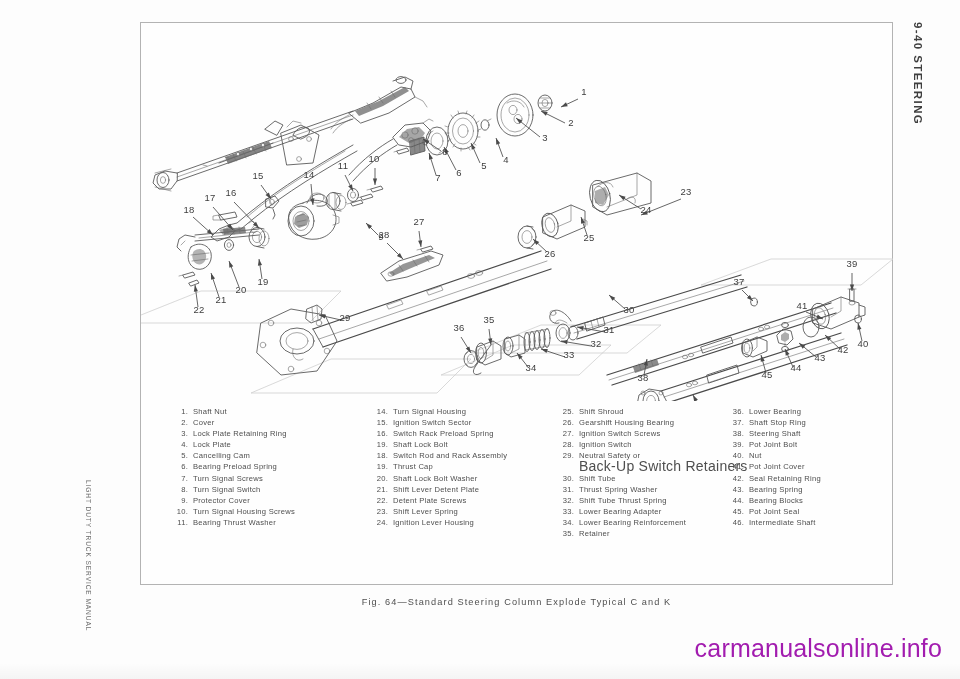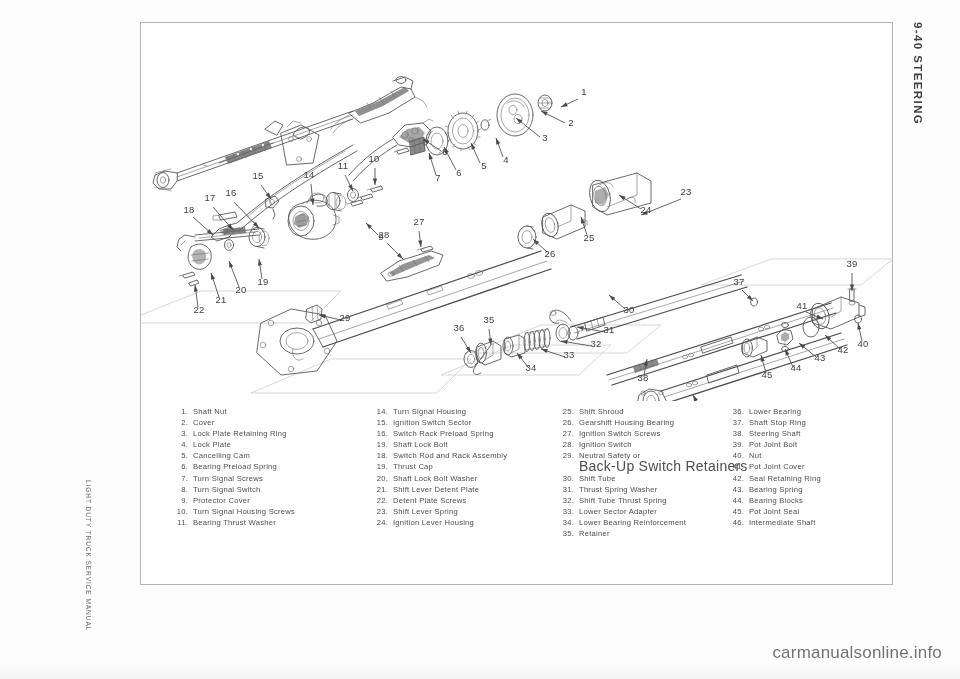--- a/index.html
+++ b/index.html
@@ -129,22 +129,22 @@
     font-size: 9.2px;
     letter-spacing: 1.1px;
     color: #4f4f4f;
   }
 
   
   #watermark {
     position: absolute;
     right: 18px;
     bottom: 16px;
-    font-size: 17px;
-    color: #737373;
+    font-size: 25px;
+    color: #a21caf;
     letter-spacing: 0.2px;
     font-family: "Liberation Sans", sans-serif;
   }
 
   
   .ln   { stroke: #5a5a5a; stroke-width: 0.9; fill: none; stroke-linecap: round; stroke-linejoin: round; }
   .ln-t { stroke: #6d6d6d; stroke-width: 0.6; fill: none; stroke-linecap: round; stroke-linejoin: round; }
   .ln-h { stroke: #4a4a4a; stroke-width: 1.25; fill: none; stroke-linecap: round; stroke-linejoin: round; }
   .fillw { fill: #fdfdfd; }
   .filld { fill: #6a6a6a; }
@@ -925,21 +925,21 @@
           <div class="legend-item">
             <span class="legend-num">31.</span>
             <span class="legend-label">Thrust Spring Washer</span>
           </div>
           <div class="legend-item">
             <span class="legend-num">32.</span>
             <span class="legend-label">Shift Tube Thrust Spring</span>
           </div>
           <div class="legend-item">
             <span class="legend-num">33.</span>
-            <span class="legend-label">Lower Sector Adapter</span>
+            <span class="legend-label">Lower Bearing Adapter</span>
           </div>
           <div class="legend-item">
             <span class="legend-num">34.</span>
             <span class="legend-label">Lower Bearing Reinforcement</span>
           </div>
           <div class="legend-item">
             <span class="legend-num">35.</span>
             <span class="legend-label">Retainer</span>
           </div>
         </div>
@@ -986,17 +986,18 @@
           </div>
           <div class="legend-item">
             <span class="legend-num">46.</span>
             <span class="legend-label">Intermediate Shaft</span>
           </div>
         </div>
     </div>
 
   </div>
 
+  <div id="figure-caption">Fig. 64—Standard Steering Column Explode Typical C and K</div>
 
   <div id="watermark">carmanualsonline.info</div>
 
   <div id="scan-edge"></div>
 </div>
 
 </body></html>

